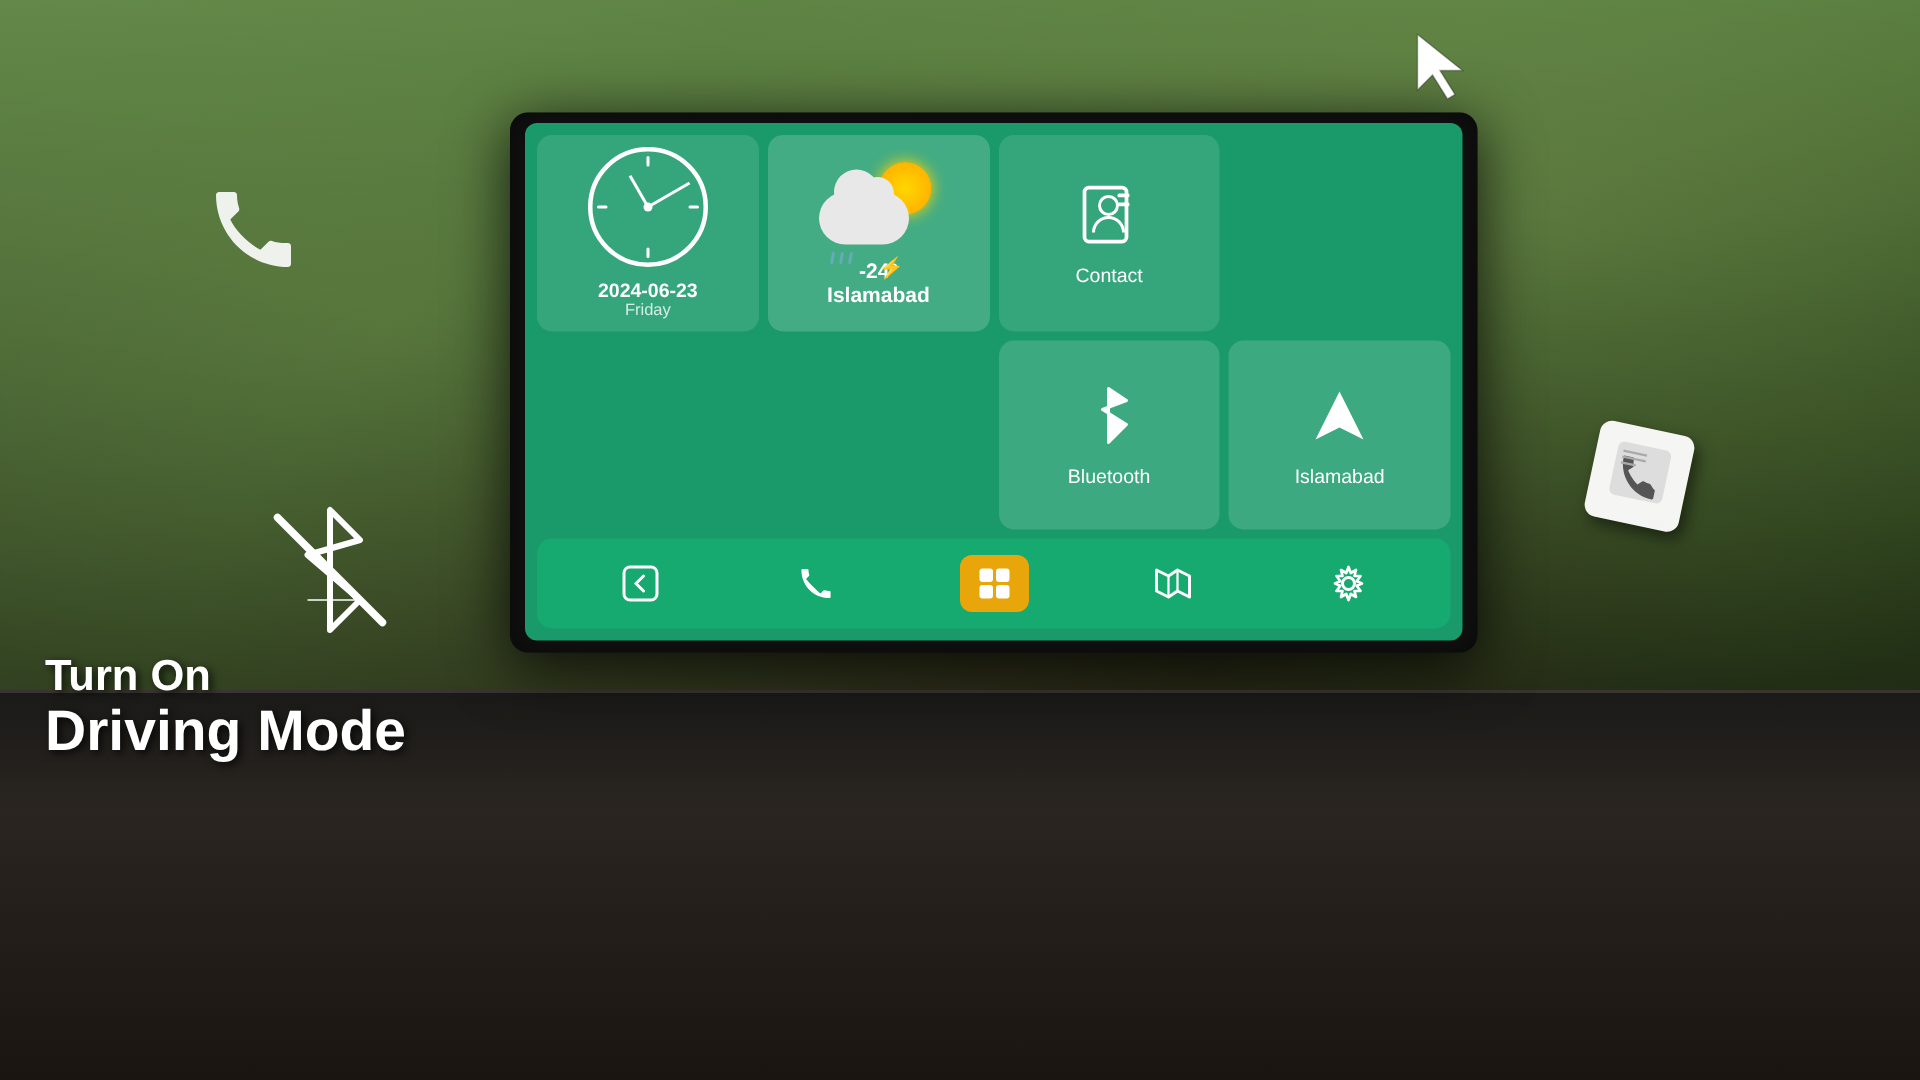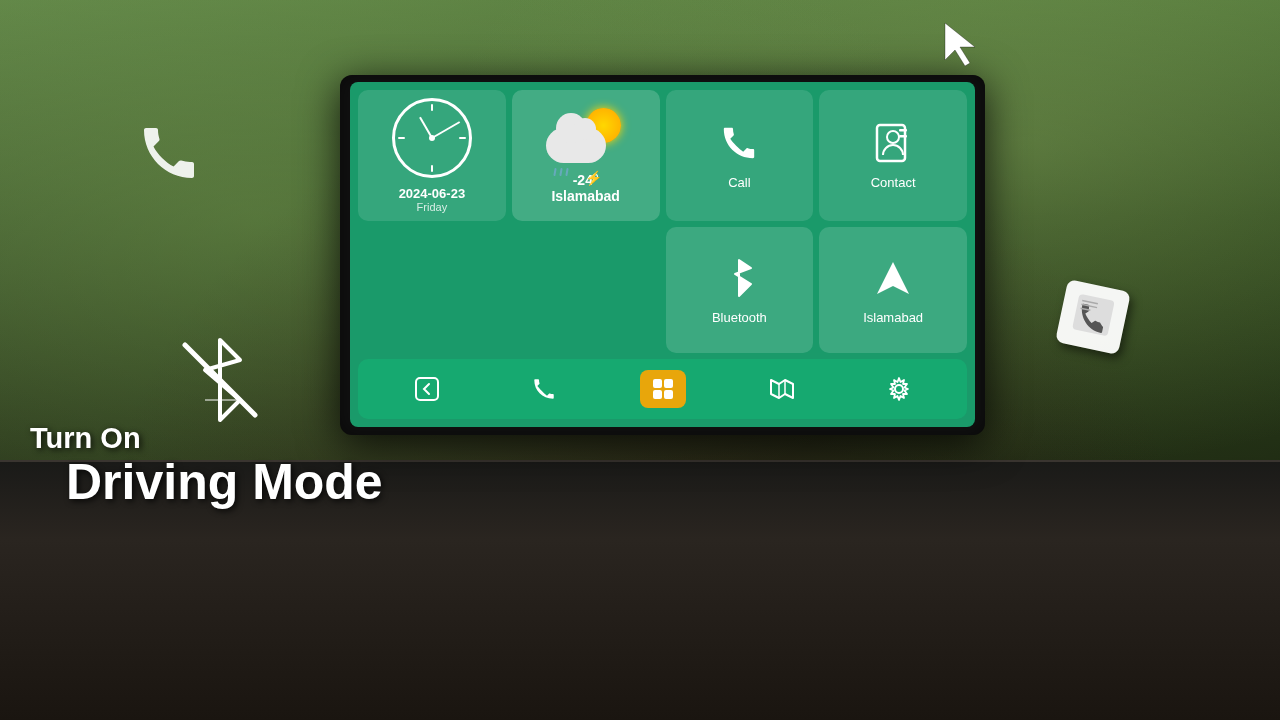--- a/index.html
+++ b/index.html
@@ -283,25 +283,24 @@
     }
 
     .bottom-text .line1 {
       font-size: 29px;
       font-weight: 900;
       text-shadow: 2px 2px 6px rgba(0,0,0,0.8);
       line-height: 1.1;
     }
 
     .bottom-text .line2 {
-      font-size: 50px;
+      font-size: 38px;
       font-weight: 900;
       text-shadow: 2px 2px 6px rgba(0,0,0,0.8);
       line-height: 1.1;
-      margin-left: 36px;
     }
   </style>
 </head>
 <body>
 
 <div class="bg-overlay"></div>
 <div class="bg-car"></div>
 
 <div class="dashboard"></div>
 
@@ -367,28 +366,20 @@
           <div class="rain-drop"></div>
           <div class="rain-drop"></div>
           <div class="rain-drop"></div>
           <div class="lightning">⚡</div>
         </div>
       </div>
       <div class="weather-temp">-24°</div>
       <div class="weather-city">Islamabad</div>
     </div>
 
-    <div class="tile" style="background:rgba(255,255,255,0.12);">
-      <div style="margin-bottom:6px;">
-        <svg width="44" height="44" viewBox="0 0 44 44" fill="white">
-          <path d="M36 28c-1.8 0-3.6-0.3-5.2-0.84-0.48-0.18-1.02-0.06-1.38 0.3l-3.24 3.24C22.6 28.6 15.4 21.4 13.3 17.84l3.24-3.24c0.36-0.36 0.48-0.9 0.3-1.38C16.3 11.6 16 9.8 16 8c0-0.66-0.54-1.2-1.2-1.2H8c-0.66 0-1.2 0.54-1.2 1.2C6.8 24.36 19.64 37.2 36 37.2c0.66 0 1.2-0.54 1.2-1.2V29.2c0-0.66-0.54-1.2-1.2-1.2z"></path>
-        </svg>
-      </div>
-      <div class="tile-label">Call</div>
-    </div>
 
     <div class="tile" style="background:rgba(255,255,255,0.12);align-items:center;">
       <div style="margin-bottom:6px;">
         <svg width="44" height="44" viewBox="0 0 44 44" fill="white">
           <rect x="6" y="4" width="28" height="36" rx="3" fill="none" stroke="white" stroke-width="2.5"></rect>
           <circle cx="22" cy="16" r="6" fill="none" stroke="white" stroke-width="2"></circle>
           <path d="M12 34c0-5.5 4.5-10 10-10s10 4.5 10 10" fill="none" stroke="white" stroke-width="2"></path>
           <rect x="28" y="8" width="8" height="2.5" rx="1" fill="white"></rect>
           <rect x="28" y="14" width="8" height="2.5" rx="1" fill="white"></rect>
         </svg>

